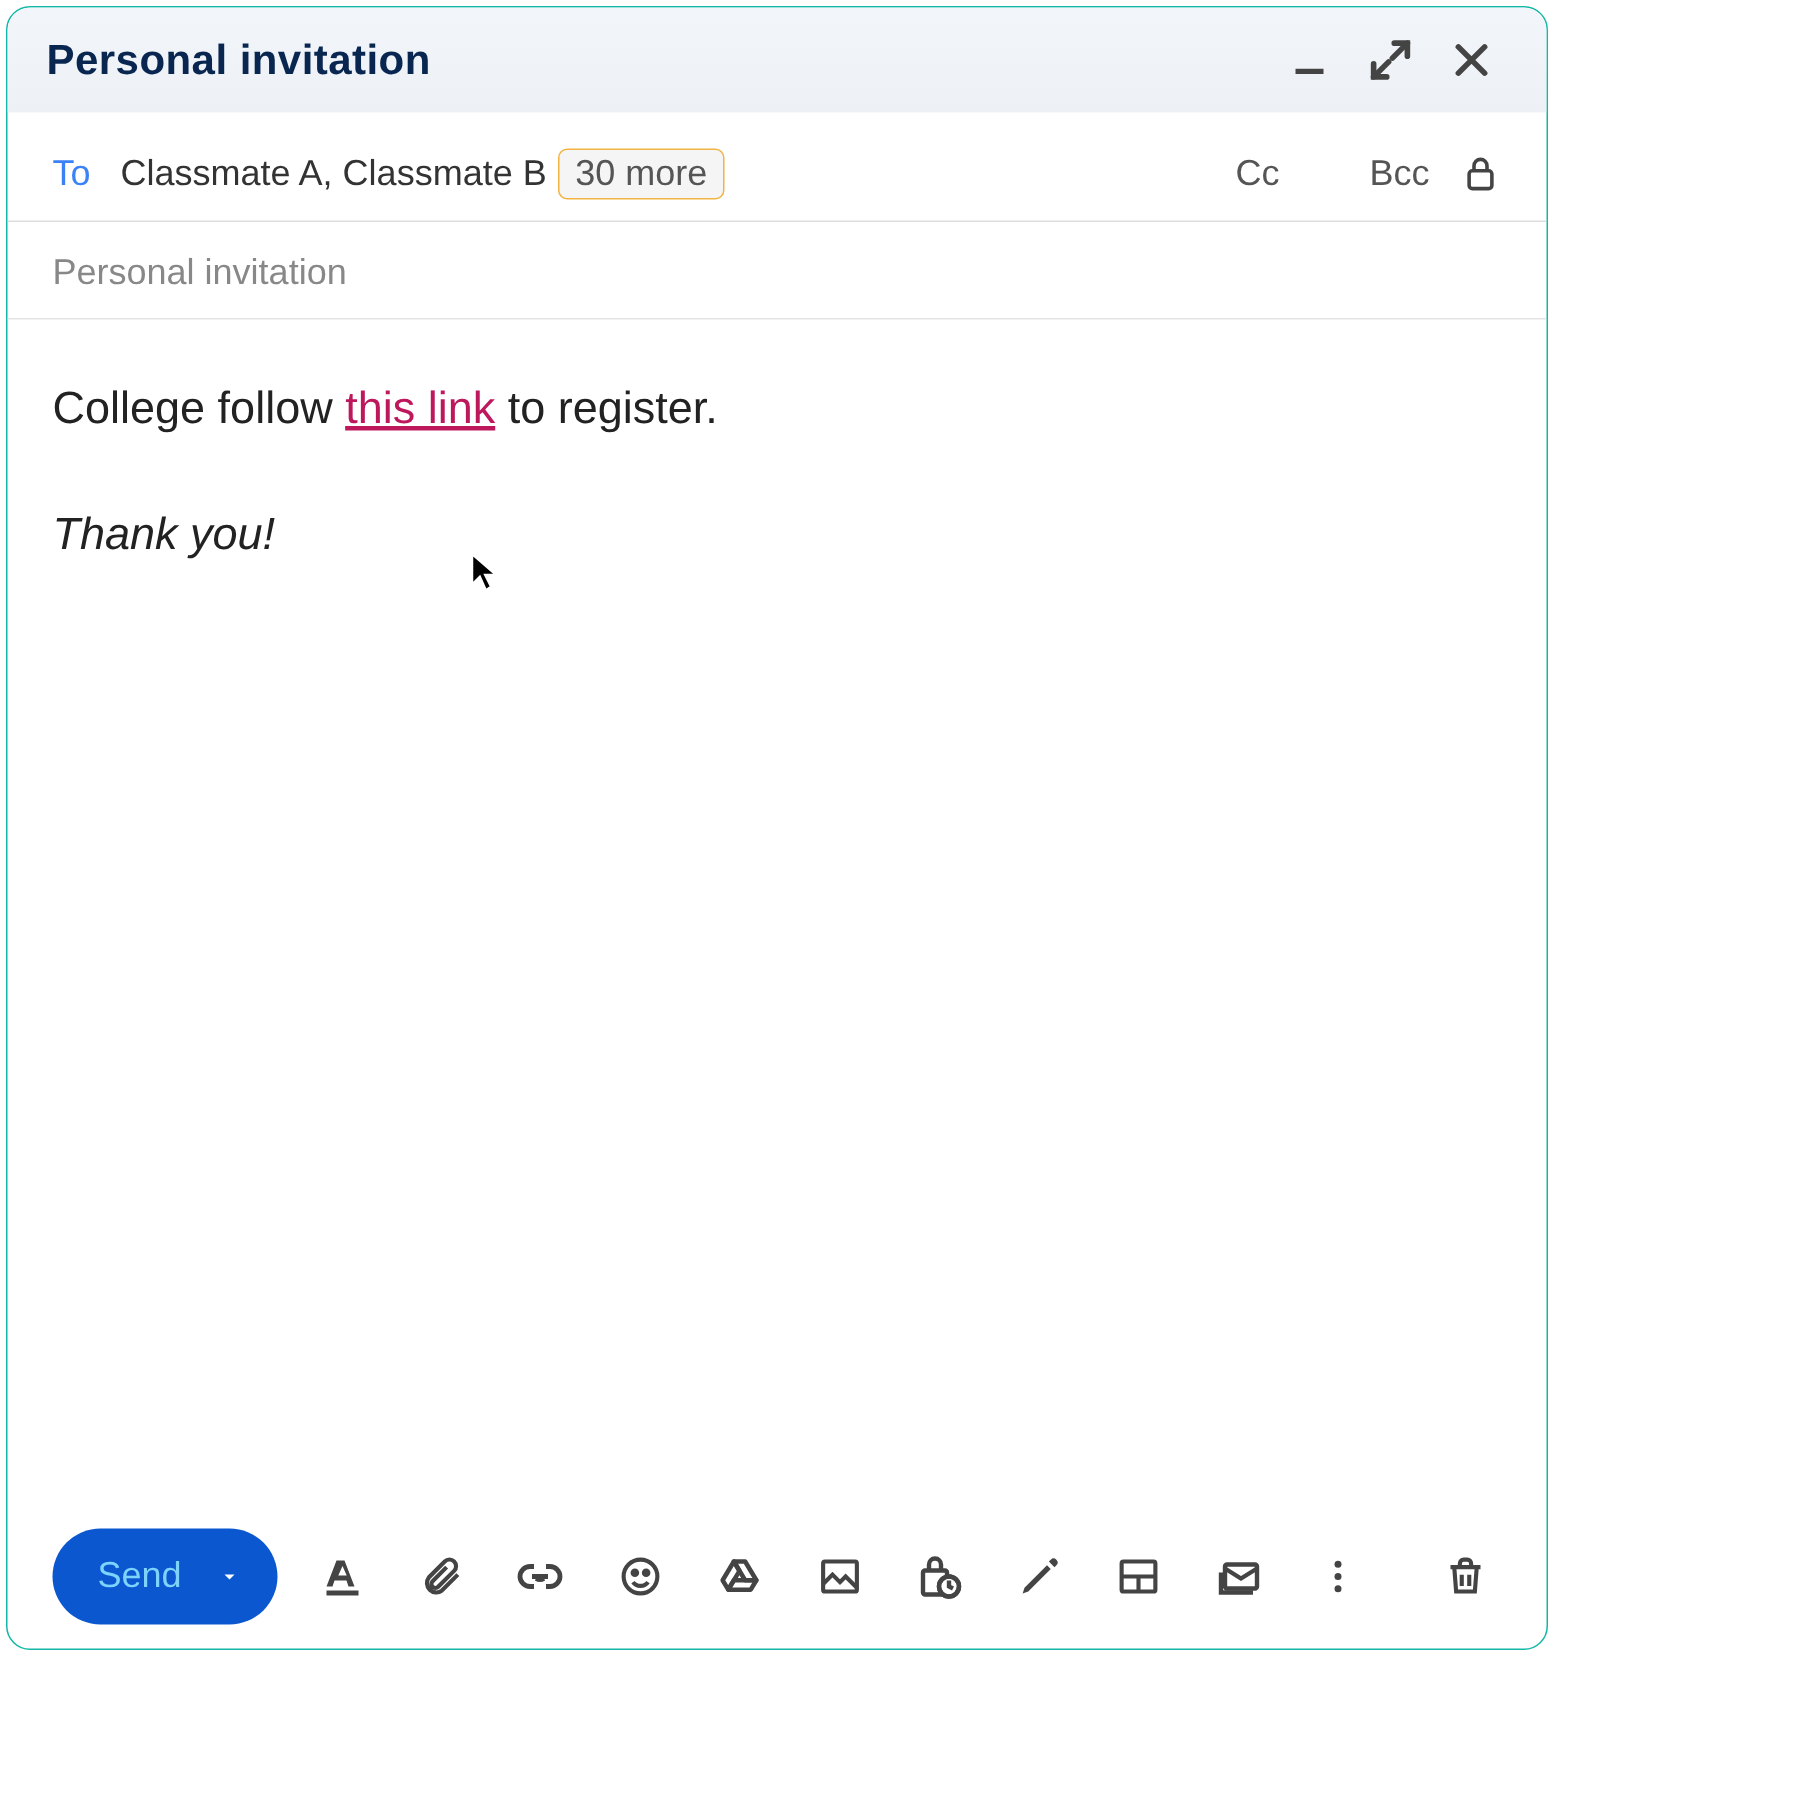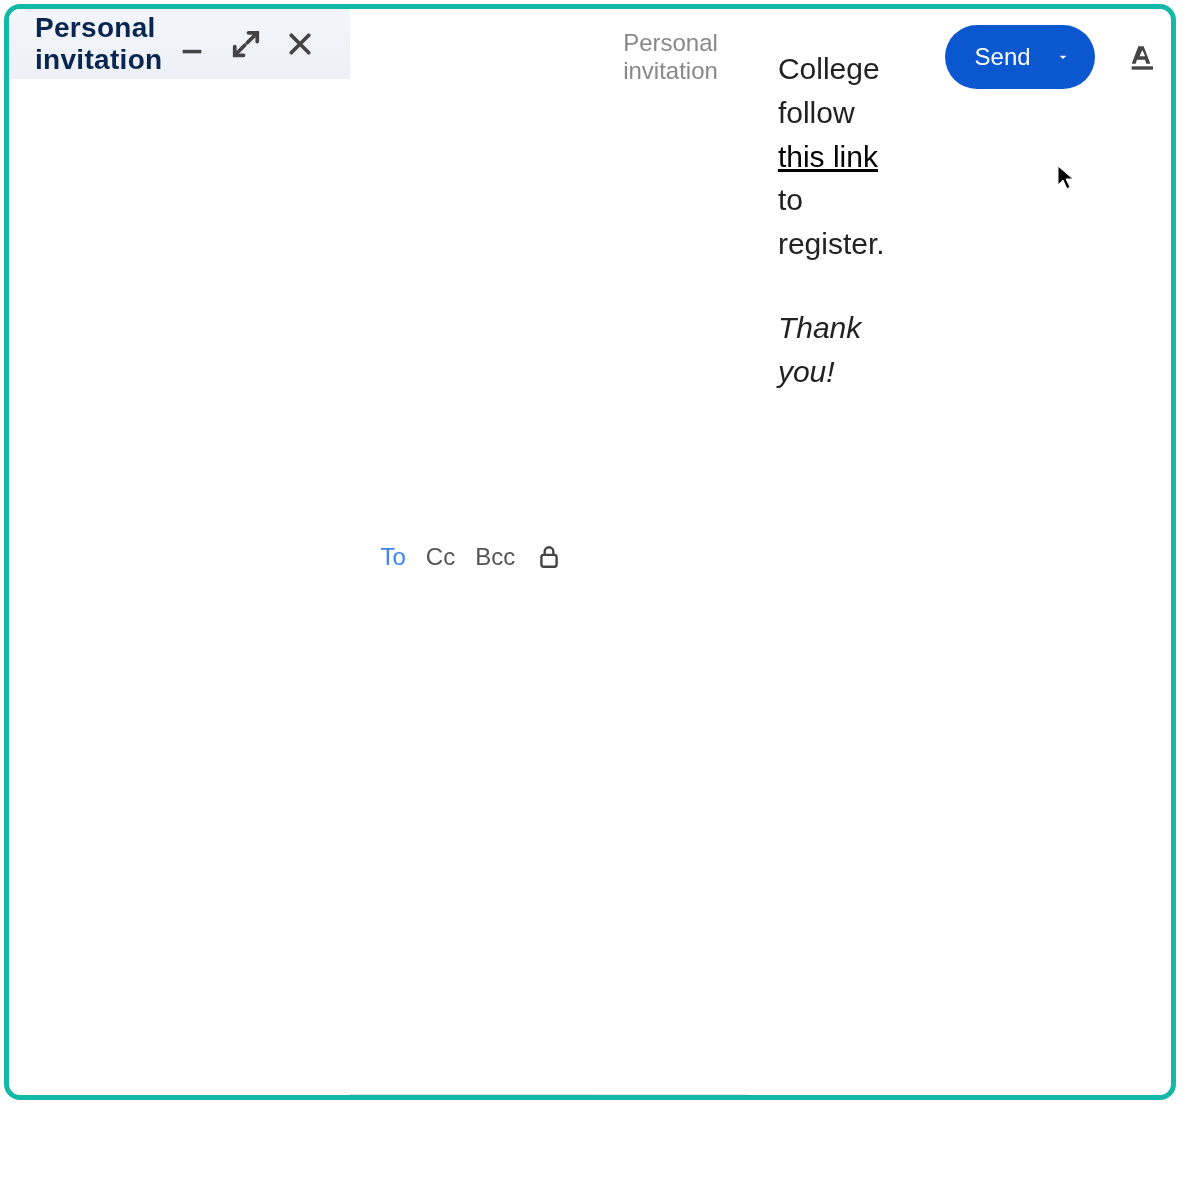--- a/index.html
+++ b/index.html
@@ -1,25 +1,25 @@
 <!DOCTYPE html>
 <html><head>
 <meta charset="utf-8">
 <style>
   * { box-sizing: border-box; margin: 0; padding: 0; }
   html, body { width: 1200px; height: 1200px; font-family: Arial, Helvetica, sans-serif; background: #fff; }
   .window {
-    width: 1172px;
+    width: 1028px;
     height: 1096px;
     margin: 4px;
-    border: 5px solid #14b8a6;
+    border: 1px solid #14b8a6;
     border-radius: 16px;
     overflow: hidden;
     display: flex;
-    flex-direction: row;
+    flex-direction: column;
     background: #fff;
   }
   .titlebar {
     height: 70px;
     background: linear-gradient(#f2f5f9, #edf1f6);
     display: flex;
     align-items: center;
     padding: 0 26px;
   }
   .titlebar .title {
@@ -58,20 +58,21 @@
     background: #f5f5f5;
     border-radius: 6px;
     padding: 2px 10px;
     color: #555;
     font-size: 24px;
   }
   .recipients .cc, .recipients .bcc {
     color: #555;
     font-size: 24px;
     cursor: pointer;
+    margin-left: 40px;
   }
   .recipients .lock {
     width: 28px; height: 28px; display:flex;align-items:center;justify-content:center;
     cursor: pointer;
   }
   .subject {
     padding: 20px 30px 16px 30px;
     border-bottom: 1px solid #e4e4e4;
     font-size: 24px;
     color: #888;
@@ -80,40 +81,40 @@
     padding: 38px 30px 10px 30px;
     flex: 1;
     font-size: 30px;
     color: #222;
     line-height: 1.46;
     position: relative;
   }
   .body-area p { margin-bottom: 40px; }
   .body-area p.sig { margin-bottom: 0; font-style: italic; }
   .body-area a {
-    color: #000000;
+    color: #be185d;
     text-decoration: underline;
   }
   .cursor {
     position: absolute;
     left: 308px;
     top: 156px;
     width: 20px; height: 26px;
     pointer-events: none;
   }
   .toolbar {
     height: 96px;
     display: flex;
     align-items: center;
     padding: 0 30px;
     gap: 18px;
   }
   .send-btn {
     background: #0b57d0;
-    color: #ffffff;
+    color: #7dd3fc;
     border-radius: 36px;
     height: 64px;
     display: flex;
     align-items: center;
     padding: 0 18px 0 30px;
     font-size: 24px;
     cursor: pointer;
     gap: 18px;
   }
   .send-btn .caret {
@@ -150,20 +151,24 @@
     </div>
     <div class="win-btn">
       <svg width="30" height="30" viewBox="0 0 24 24" fill="none" stroke="#444" stroke-width="3" stroke-linecap="round">
         <path d="M5 5l14 14M19 5L5 19"></path>
       </svg>
     </div>
   </div>
 
   <div class="recipients">
     <span class="to-label">To</span>
+    <span class="chips">
+      <span>Classmate A, Classmate B</span>
+      <span class="more-chip">30 more</span>
+    </span>
     <span class="cc">Cc</span>
     <span class="bcc">Bcc</span>
     <span class="lock">
       <svg width="26" height="26" viewBox="0 0 24 24" fill="none" stroke="#444" stroke-width="2.2">
         <rect x="5" y="10" width="14" height="11" rx="2"></rect>
           <path d="M8 10V7a4 4 0 0 1 8 0v3"></path>
       </svg>
     </span>
   </div>
 

